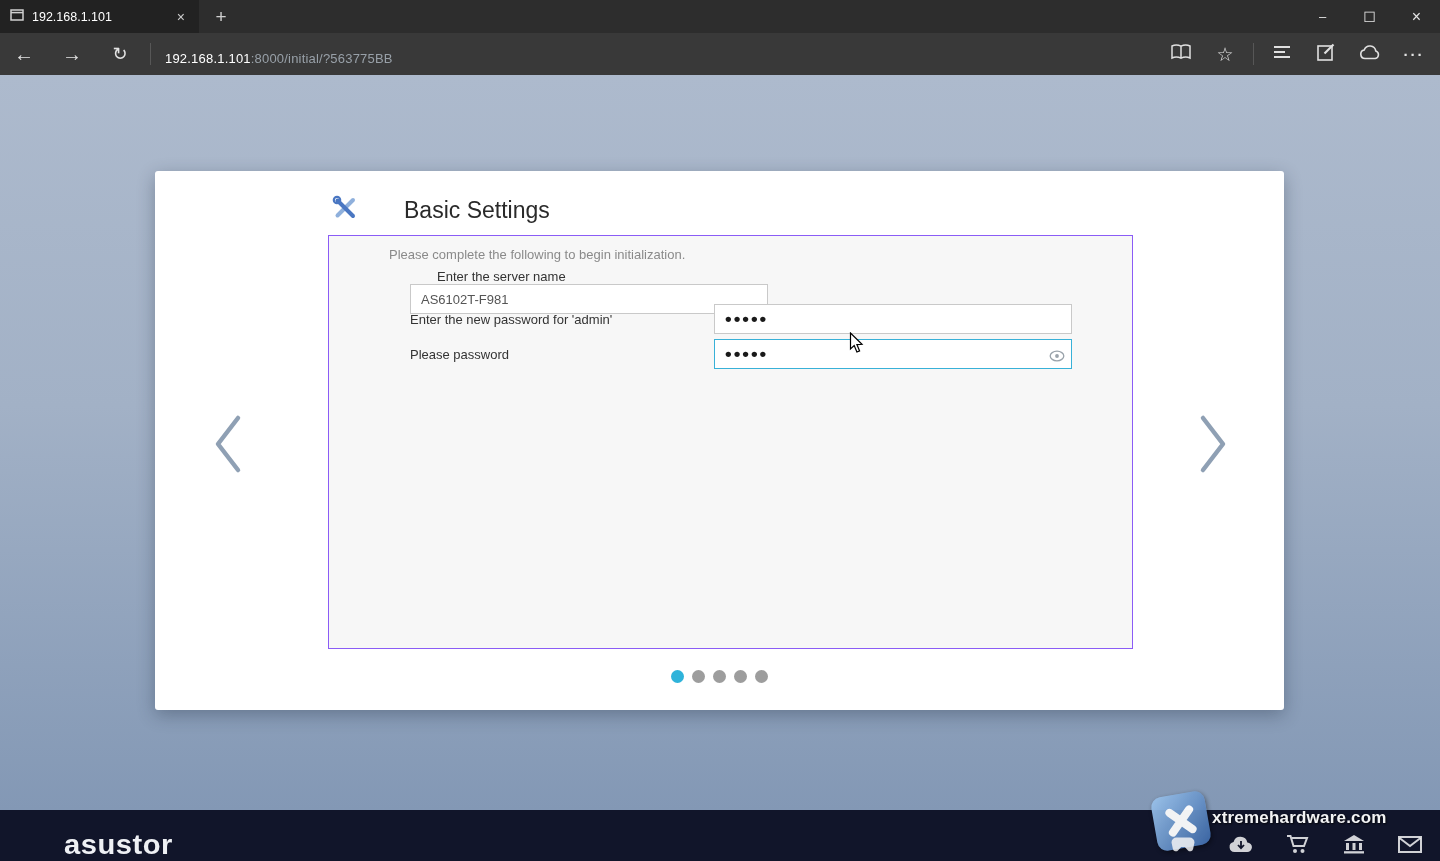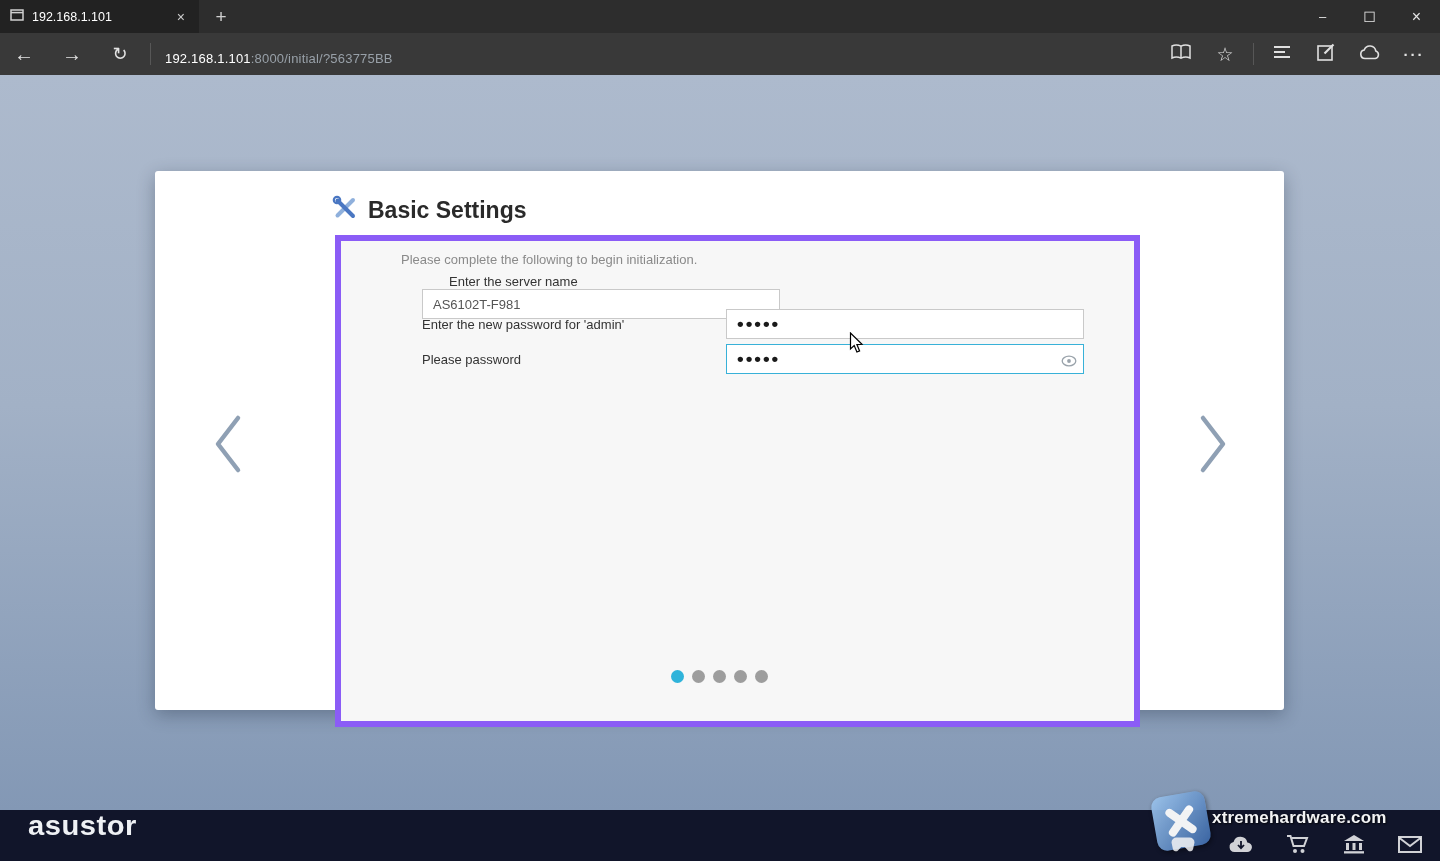--- a/index.html
+++ b/index.html
@@ -31,24 +31,24 @@
   .icon-btn.more { font-size:15px; font-weight:bold; letter-spacing:2px; }
 
   
   .viewport { position:relative; height:735px;
     background:linear-gradient(180deg,#adbacd 0%, #a2b1c6 45%, #8398b5 100%); }
 
   .card { position:absolute; left:155px; top:96px; width:1129px; height:539px;
     background:#ffffff; border-radius:3px; box-shadow:0 5px 18px rgba(25,35,55,.33); }
 
   .card-title { position:absolute; left:176px; top:23px; display:flex; align-items:center; gap:9px; }
-  .card-title h1 { font-size:23px; font-weight:700; color:#2a2a2a; }
-
-  .panel { position:absolute; left:180px; top:64px; width:805px; height:492px;
-    background:#f7f7f7; border:6px solid #8b5cf6; }
+  .card-title h1 { font-size:23px; font-weight:400; color:#2a2a2a;margin-left:36px; }
+
+  .panel { position:absolute; left:173px; top:64px; width:805px; height:414px;
+    background:#f7f7f7; border:1px solid #8b5cf6; }
   .panel-intro { position:absolute; left:60px; top:11px; font-size:13px; color:#8a8a8a; }
 
   .row { position:absolute; left:81px; height:30px; display:flex; align-items:center; }
   .row-1 { top:33px;flex-direction:column; } .row-2 { top:68px;justify-content:space-between; } .row-3 { top:103px; }
   .row label { width:304px; font-size:13px; color:#333333; }
   .input-wrap { position:relative; width:358px; height:30px; }
   .input-wrap input { width:358px; height:30px; border:1px solid #c9c9c9; background:#fff;
     padding:12px 10px; font-size:13px; color:#555; font-family:"Liberation Sans", sans-serif; outline:none; }
   .input-wrap.pw input { font-size:19px; font-weight:bold; letter-spacing:2px; color:#1a1a1a; line-height:28px; }
   .input-wrap.focused input { border:1px solid #38b1d8; padding-right:28px; }
@@ -56,21 +56,21 @@
 
   .chev { position:absolute; top:339px; color:#8fa0b4; }
   .chev-left { left:211px; }
   .chev-right { left:1196px; }
 
   .dots { position:absolute; left:0; right:0; bottom:27px; display:flex; justify-content:center; gap:8px; }
   .dot { width:13px; height:13px; border-radius:50%; background:#9d9d9d; }
   .dot.active { background:#2fb3da; }
 
   
-  .footer { position:relative; height:51px; background:#11152a; display:flex; align-items:flex-start; }
+  .footer { position:relative; height:51px; background:#11152a; display:flex; align-items:flex-end;padding-left:36px; }
   .brand { margin-left:28px; color:#eef0f4; font-size:28px; font-weight:700; letter-spacing:.5px; transform:scaleX(1.04); transform-origin:left; }
 
   
   .watermark { position:absolute; left:1148px; top:790px; width:288px; height:70px; z-index:6; opacity:.95; }
   .wm-badge { position:absolute; left:6px; top:4px; width:54px; height:54px; border-radius:10px;
     background:linear-gradient(135deg,#9cc4ec,#3c68a8); transform:rotate(-10deg);
     box-shadow:1px 2px 5px rgba(0,0,0,.45); display:flex; align-items:center; justify-content:center; }
   .wm-text { position:absolute; left:64px; top:18px; font-size:17px; font-weight:700; color:#ffffff;
     text-shadow:1px 1px 2px rgba(0,0,0,.85); letter-spacing:.2px; white-space:nowrap; }
   .wm-icons { position:absolute; left:22px; top:44px; width:252px; display:flex; justify-content:space-between; align-items:center; }

